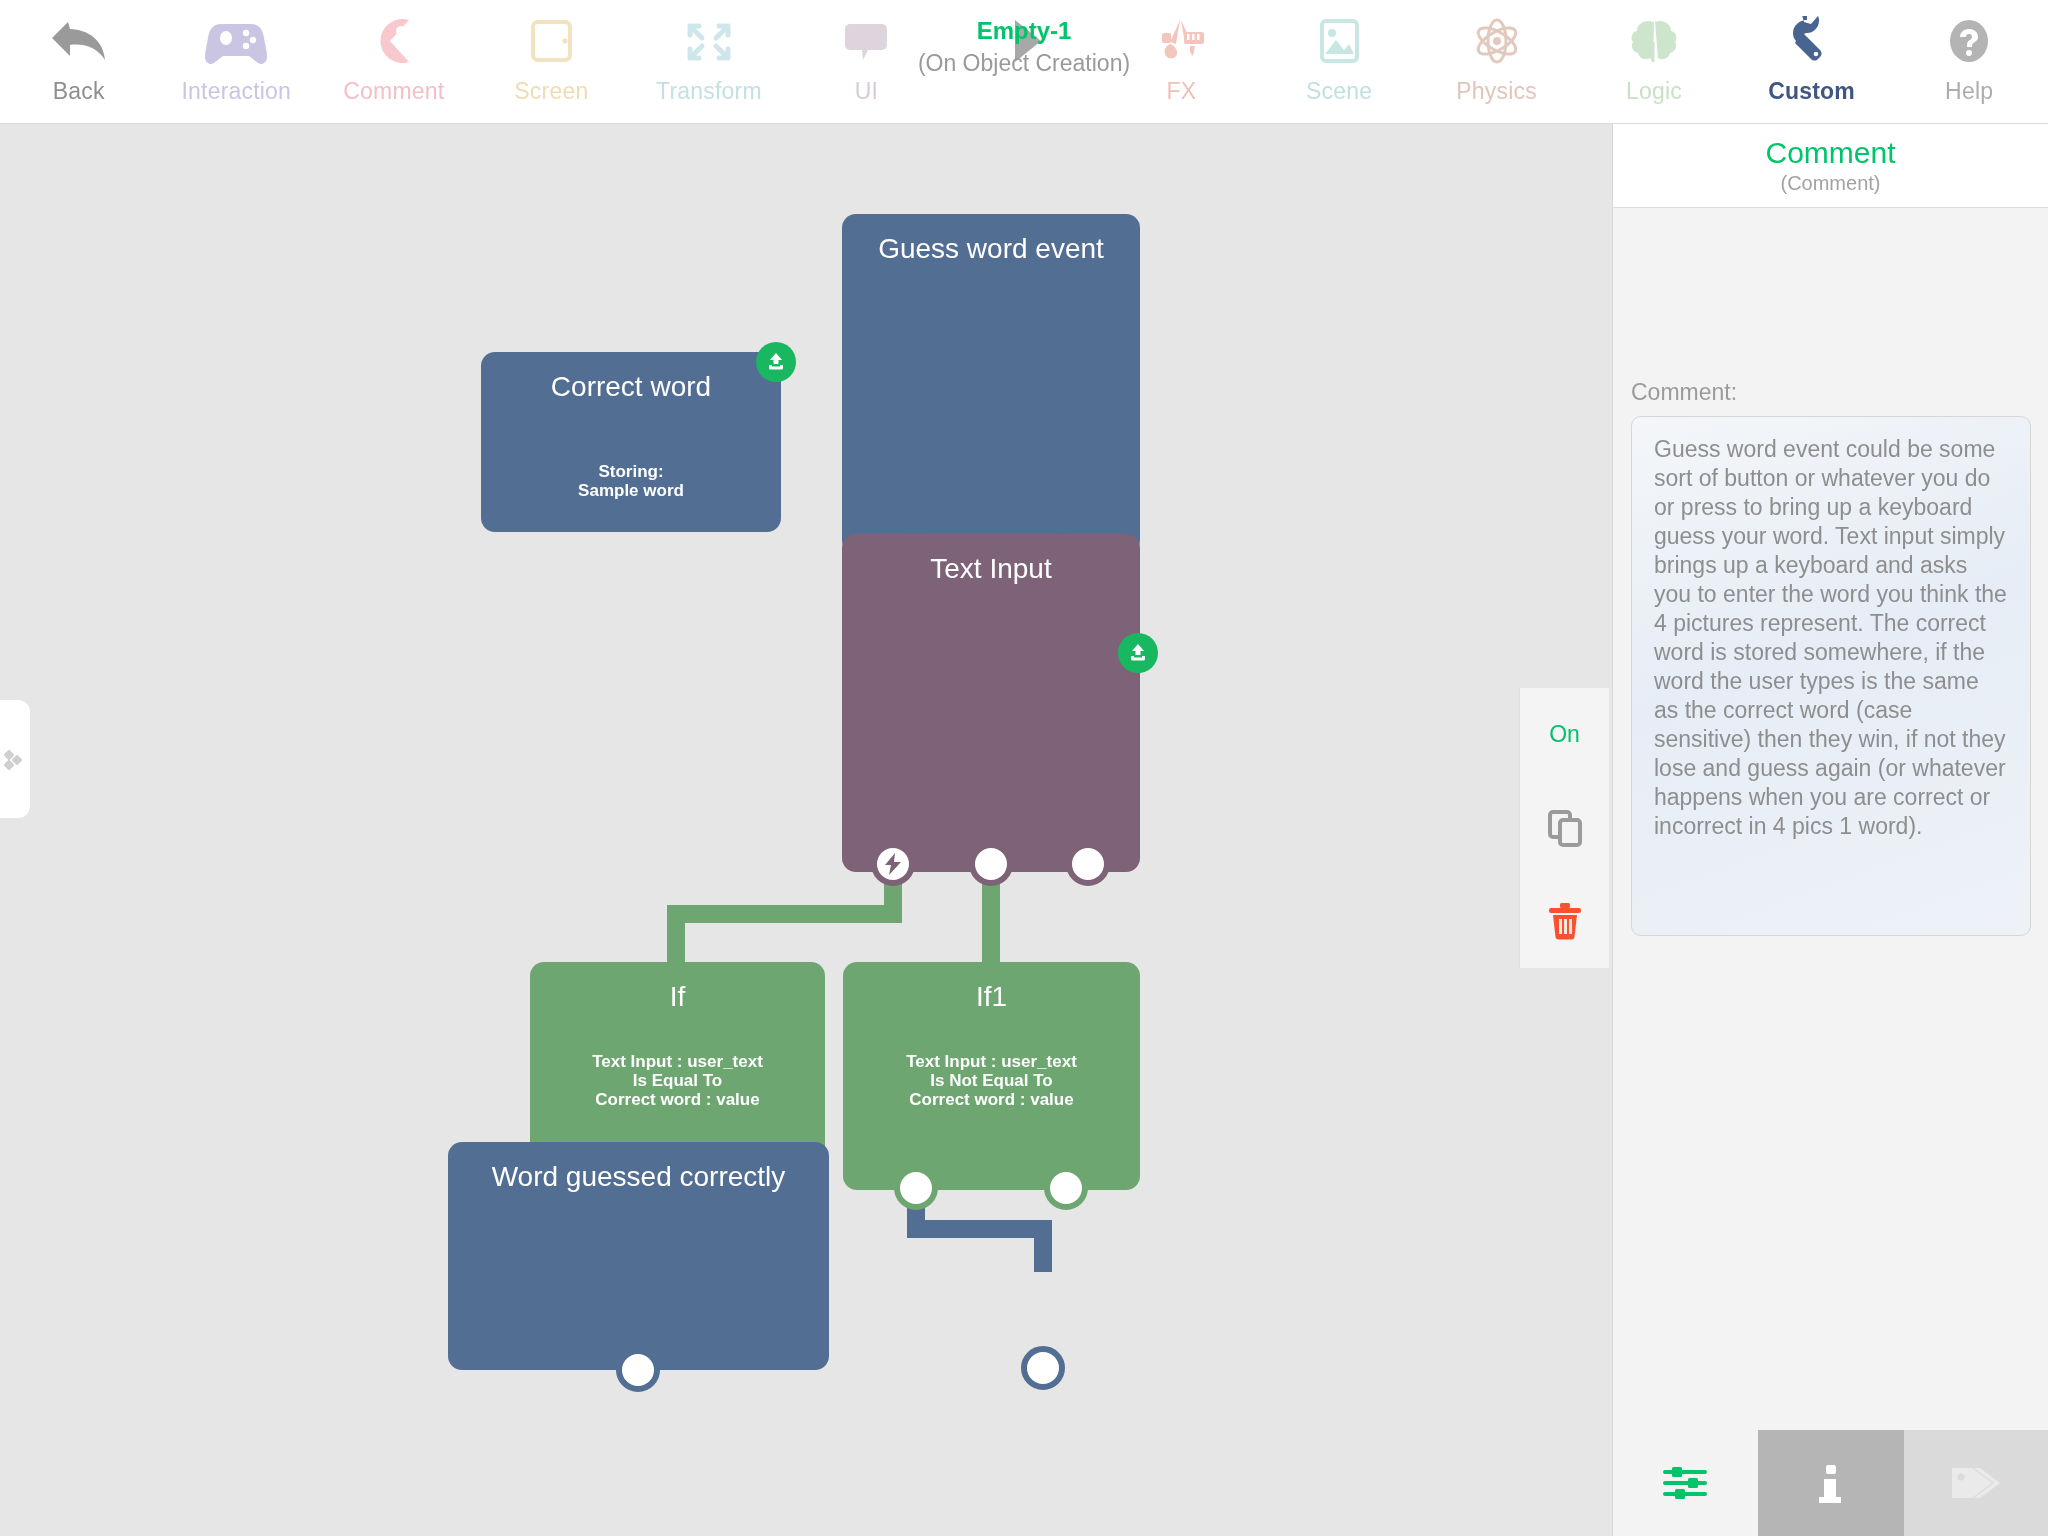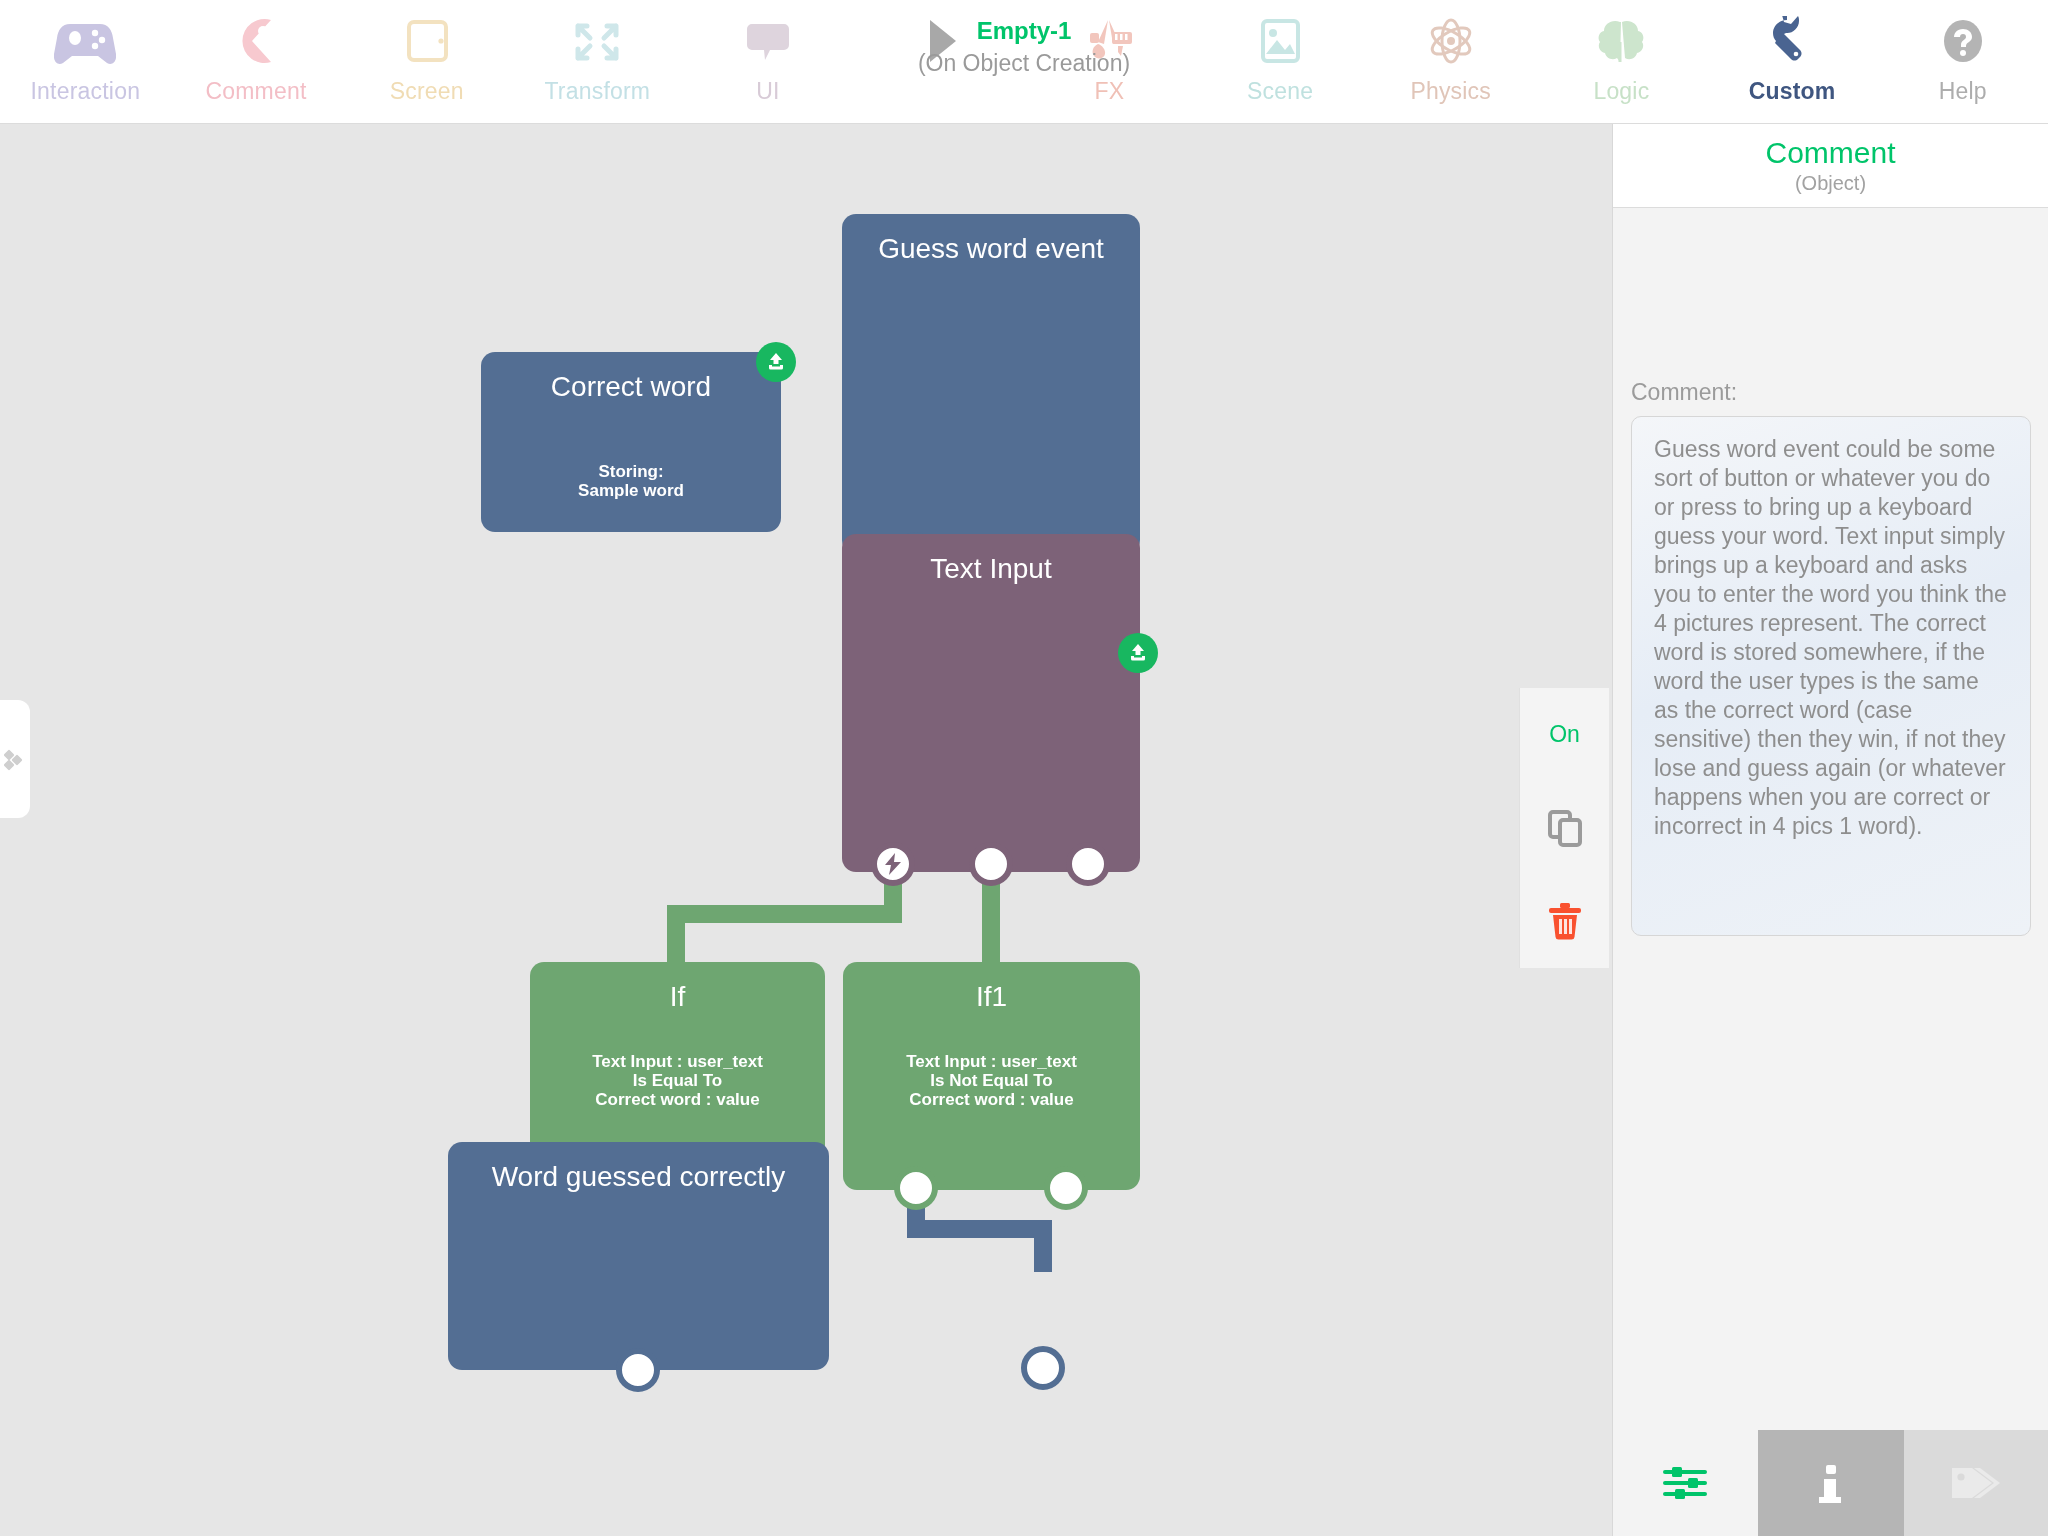--- a/index.html
+++ b/index.html
@@ -127,20 +127,28 @@
   }
   .rp-tab.t1{background:#f3f3f3;}
   .rp-tab.t2{background:#b5b5b5;}
   .rp-tab.t3{background:#dadada;}
 </style>
 </head>
 <body>
 
 <div id="toolbar">
 
+  <div class="tb-item">
+    <span class="tb-icon">
+      <svg width="62" height="50" viewBox="0 0 62 50">
+          <path d="M20 6 L4 22 L22 40 L22 29 C38 27 50 33 57 44 C55 24 41 14 22 13 Z" fill="#9a9a9a"></path>
+        </svg>
+    </span>
+    <span class="tb-label" style="color:#8f8f8f">Back</span>
+  </div>
 
   <div class="tb-item">
     <span class="tb-icon">
       <svg width="62" height="50" viewBox="0 0 62 50">
         <path d="M16 8 h30 c8 0 12 6 13 14 l3 16 c1 8 -4 12 -9 9 l-9 -7 h-26 l-9 7 c-5 3 -10 -1 -9 -9 l3 -16 c1 -8 5 -14 13 -14 z" fill="#c9c5e2"></path>
         <ellipse cx="21" cy="22" rx="6" ry="7" fill="#ffffff"></ellipse>
         <circle cx="41" cy="17" r="3.2" fill="#ffffff"></circle>
           <circle cx="48" cy="24" r="3.2" fill="#ffffff"></circle>
           <circle cx="41" cy="30" r="3.2" fill="#ffffff"></circle>
       </svg>
@@ -380,21 +388,21 @@
       <rect x="21" y="20" width="3" height="15" fill="#ffffff" opacity=".85"></rect>
       <rect x="26" y="20" width="3" height="15" fill="#ffffff" opacity=".85"></rect>
     </svg>
   </div>
 </div>
 
 <div id="right-panel">
 
   <div id="rp-header">
     <span class="rp-title">Comment</span>
-    <span class="rp-sub">(Object)</span>
+    <span class="rp-sub">(Comment)</span>
   </div>
 
   <div id="rp-field-label">Comment:</div>
 
   <div id="comment-box">Guess word event could be some sort of button or whatever you do or press to bring up a keyboard guess your word. Text input simply brings up a keyboard and asks you to enter the word you think the 4 pictures represent. The correct word is stored somewhere, if the word the user types is the same as the correct word (case sensitive) then they win, if not they lose and guess again (or whatever happens when you are correct or incorrect in 4 pics 1 word).</div>
 
   <div id="rp-tabs">
     <div class="rp-tab t1">
       <svg width="54" height="40" viewBox="0 0 54 40">
         <g stroke="#00c46a" stroke-width="4" stroke-linecap="round">

